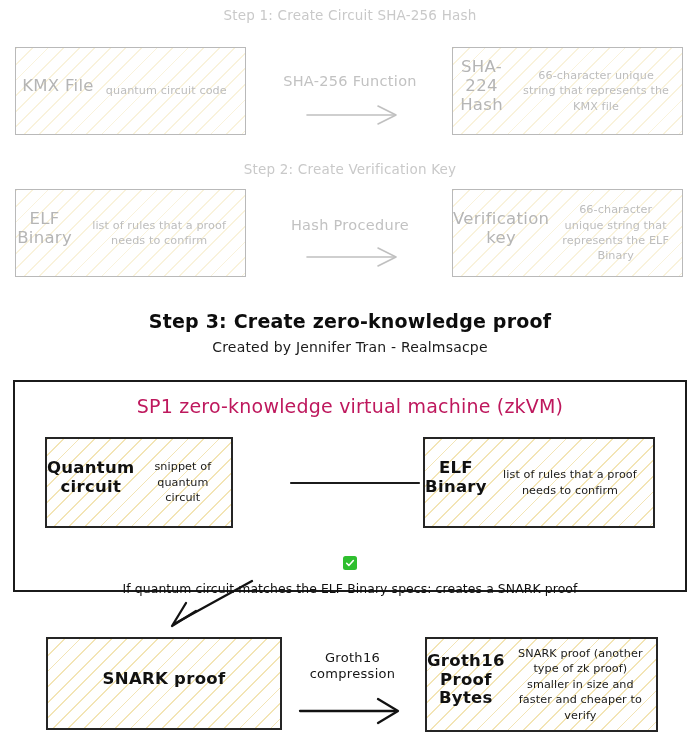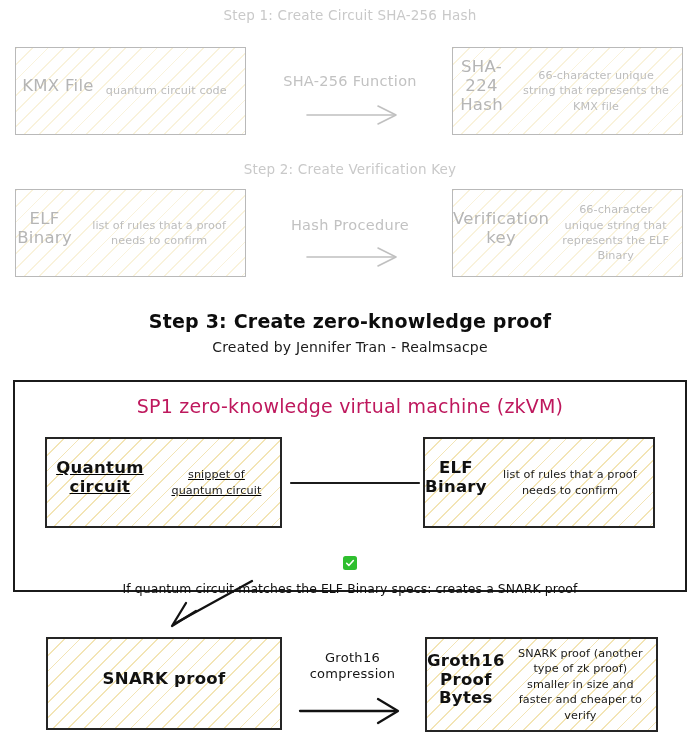--- a/index.html
+++ b/index.html
@@ -188,21 +188,21 @@
   <div class="box-sub">66-character unique string that represents the ELF Binary</div>
 </div>
 
 <div class="step3-title" style="top:310px;">Step 3: Create zero-knowledge proof</div>
 <div class="step3-credit" style="top:339px;">Created by Jennifer Tran - Realmsacpe</div>
 
 <div id="zkvm-container">
   <div id="zkvm-label">SP1 zero-knowledge virtual machine (zkVM)</div>
 </div>
 
-<div class="box solid" style="left:45px; top:437px; width:237px; height:91px;text-decoration:underline;">
+<div class="box solid" style="left:45px; top:437px; width:188px; height:91px;">
   <div class="box-title">Quantum circuit</div>
   <div class="box-sub">snippet of quantum circuit</div>
 </div>
 
 <div class="box solid" style="left:423px; top:437px; width:232px; height:91px;">
   <div class="box-title">ELF Binary</div>
   <div class="box-sub">list of rules that a proof needs to confirm</div>
 </div>
 
 <div id="match-note">

